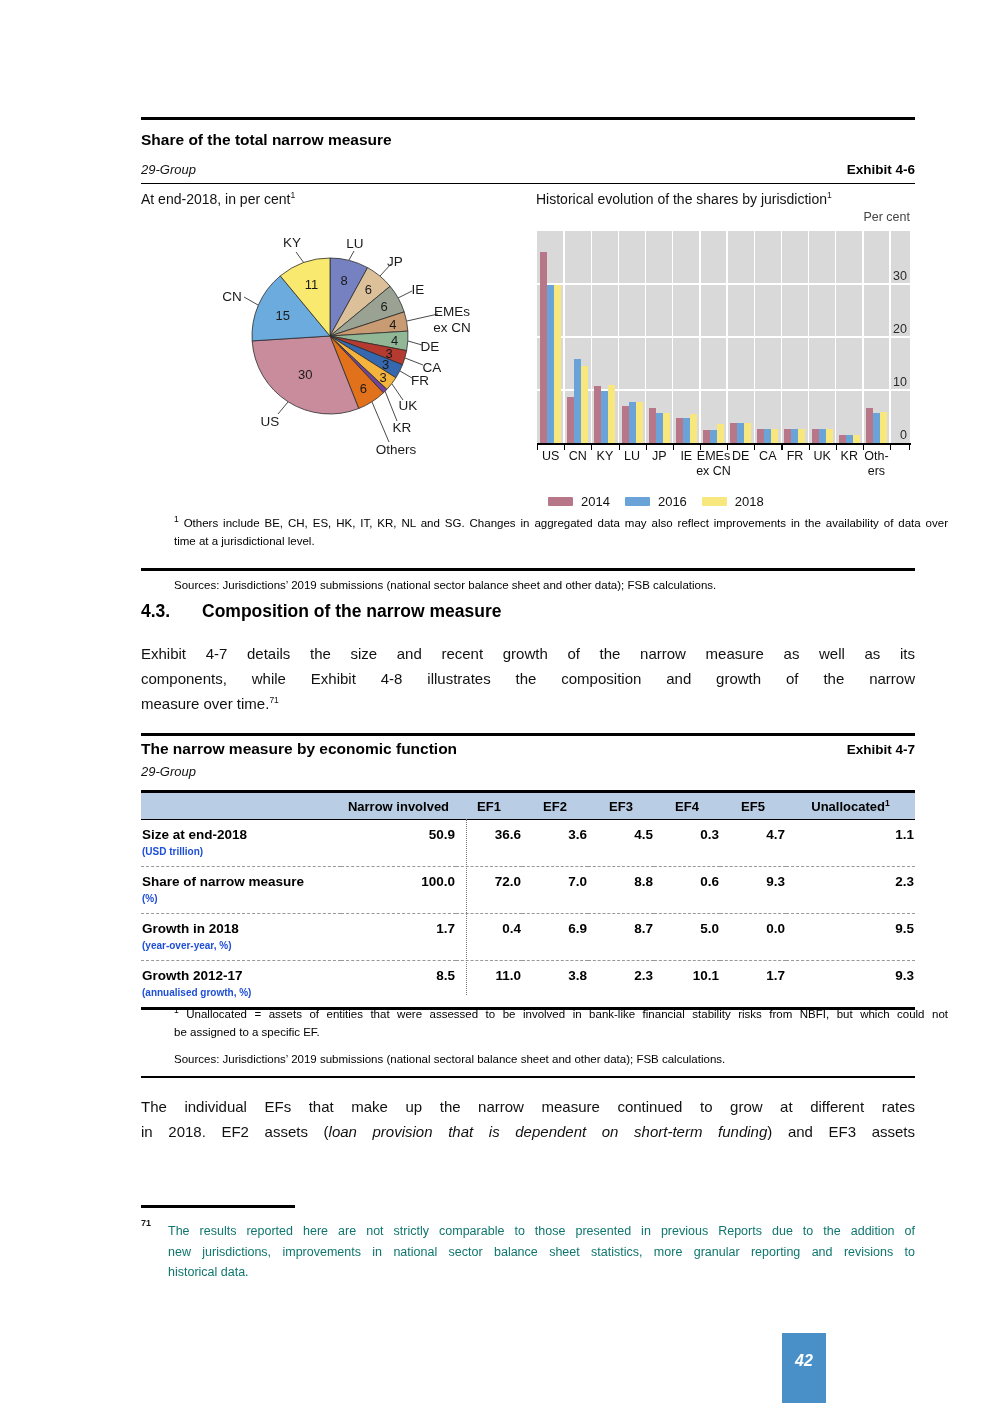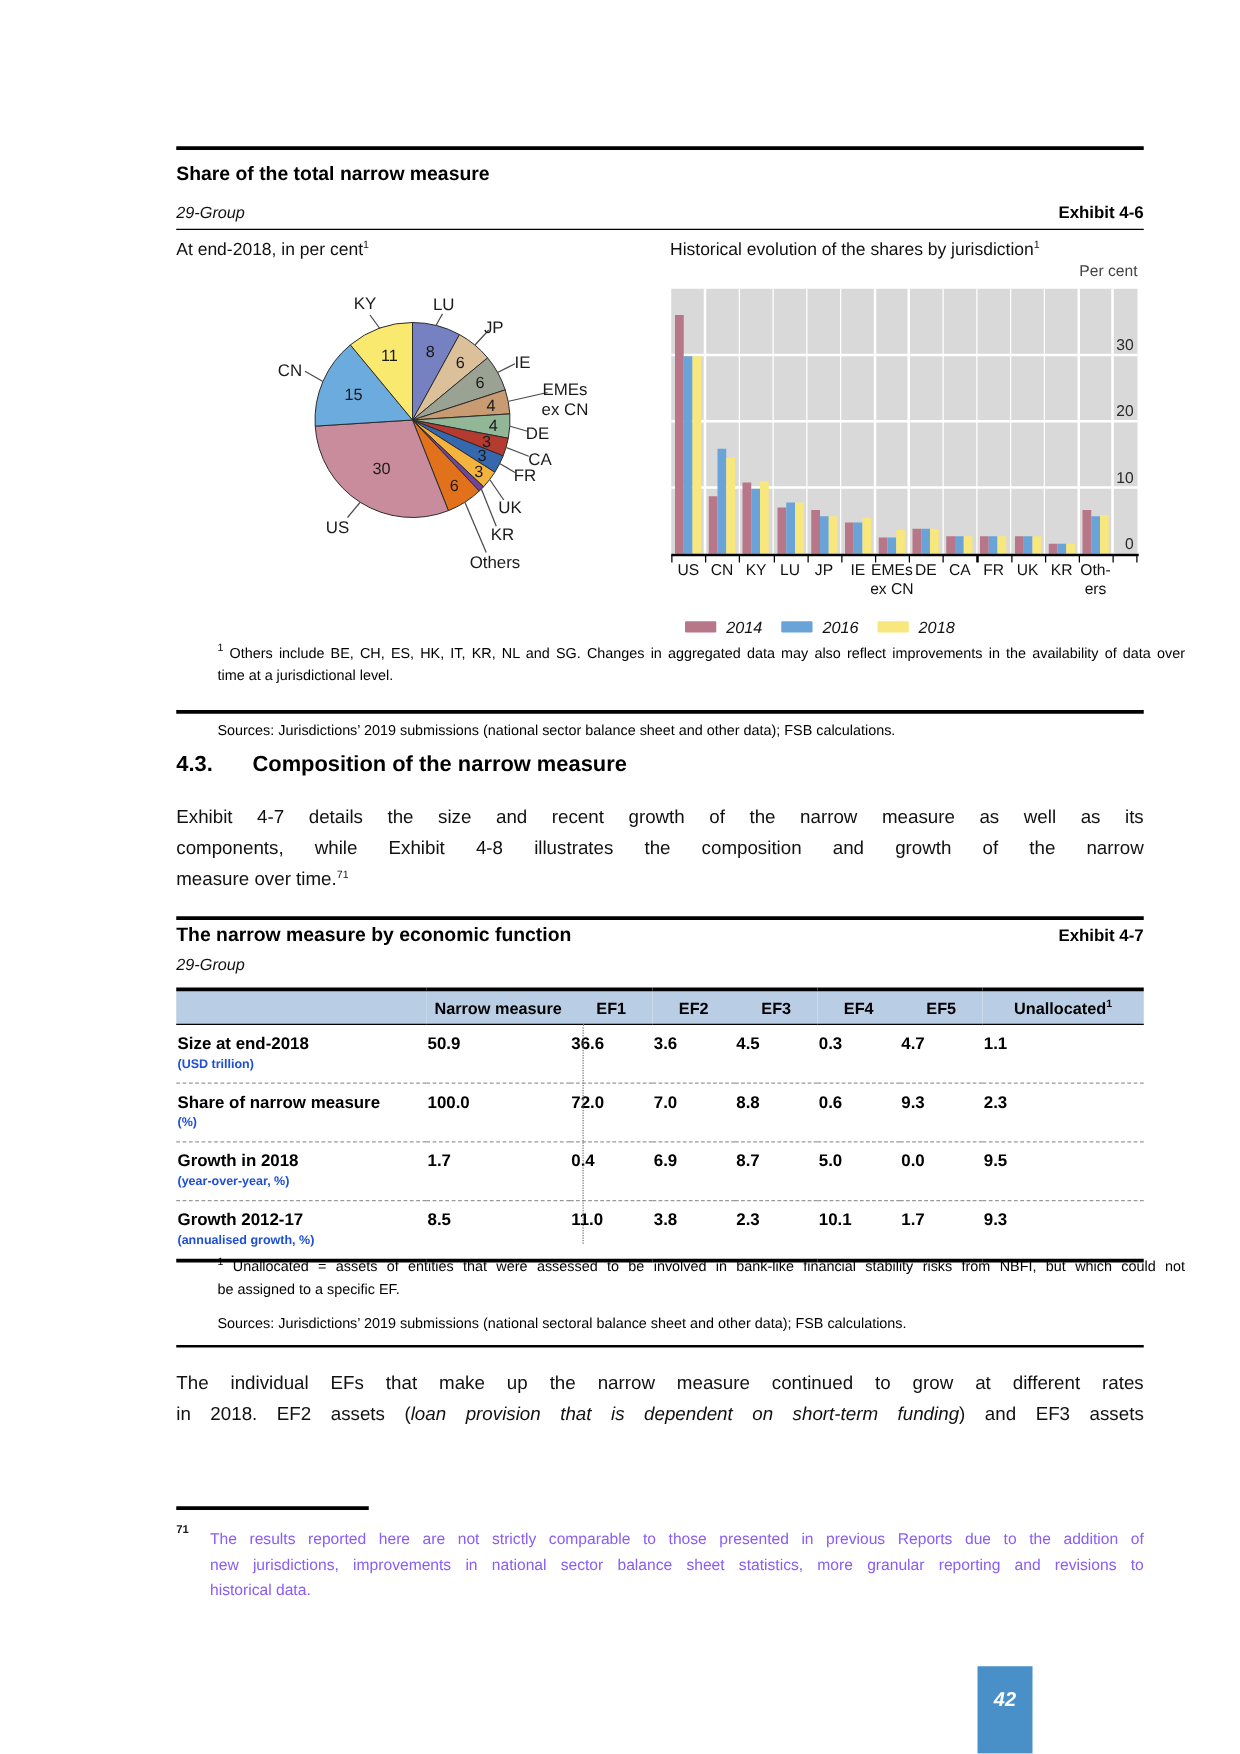--- a/index.html
+++ b/index.html
@@ -29,21 +29,21 @@
   #bar-plot{position:absolute;left:537px;top:231px;width:373px;height:212px;background:#d9d9d9;}
   #bar-plot .hgrid{position:absolute;left:0;width:100%;height:1.4px;background:#fff;}
   #bar-plot .vgrid{position:absolute;top:0;height:100%;width:1.4px;background:#fff;}
   #bar-plot .bar{position:absolute;}
   #bar-plot .ylab{position:absolute;right:3px;width:30px;height:14px;font-size:12.5px;color:#2a2a2a;text-align:right;}
   #bar-xaxis{left:537px;top:443px;width:374px;height:1.5px;}
   #bar-ticks{position:absolute;left:537px;top:444px;width:374px;height:7px;}
   #bar-ticks .tick{position:absolute;top:0;width:1.2px;height:5.5px;background:#000;}
   #bar-xlabels{position:absolute;left:537px;top:449px;width:374px;height:32px;}
   #bar-xlabels .cat{position:absolute;width:46px;text-align:center;font-size:12.5px;line-height:15px;color:#111;white-space:pre-line;}
-  #legend{position:absolute;left:548px;top:494px;display:flex;gap:15px;align-items:center;font-style:italic;}
+  #legend{position:absolute;left:548px;top:494px;display:flex;gap:15px;align-items:center;}
   #legend .li{display:flex;align-items:center;gap:8px;}
   #legend .sw{width:25px;height:9px;border-radius:1px;}
   #legend .lt{font-size:13px;color:#111;}
 
   
   .fn-small{position:absolute;left:141px;width:774px;font-size:11.5px;line-height:18px;color:#000;margin-left:33px;}
   #fn46{top:514px;}
   #src46{top:576px;}
   #rule-ex46-bottom{left:141px;top:568px;width:774px;height:3px;}
 
@@ -57,35 +57,35 @@
   
   #rule-ex47-top{left:141px;top:733px;width:774px;height:2.5px;}
   #ex47-titlerow{position:absolute;left:141px;top:740px;width:774px;display:flex;justify-content:space-between;align-items:baseline;}
   #ex47-title{font-size:15.5px;font-weight:600;color:#000;}
   #ex47-group{position:absolute;left:141px;top:764px;}
   #nm-table-wrap{position:absolute;left:141px;top:790px;width:774px;}
   #nm-table-wrap table{border-collapse:collapse;width:774px;table-layout:fixed;}
   #nm-table-wrap th{background:#b9cde4;font-size:13px;font-weight:700;height:26px;text-align:center;
        padding:0;border-top:3px solid #000;border-bottom:1.5px solid #000;color:#000;}
   #nm-table-wrap th:first-child{text-align:left;}
-  #nm-table-wrap td{vertical-align:top;padding-top:7px;height:38px;text-align:left;font-size:13.5px;font-weight:700;color:#000;}
+  #nm-table-wrap td{vertical-align:top;padding-top:7px;height:38px;text-align:right;font-size:13.5px;font-weight:700;color:#000;}
   #nm-table-wrap tbody tr+tr td{border-top:1px dashed #999;}
   #nm-table-wrap tbody tr:last-child td{border-bottom:3px solid #000;}
   #nm-table-wrap td.lbl{text-align:left;}
   #nm-table-wrap .sublbl{font-weight:700;font-size:10px;margin-top:4px;color:#1d4ed8;}
   #tbl-vline{position:absolute;left:466px;top:819px;height:176px;width:0;border-left:1px dotted #777;}
   #fn47{top:1005px;}
   #src47{top:1050px;}
   #rule-ex47-bottom{left:141px;top:1076px;width:774px;height:1.5px;}
 
   
   #fn-rule{left:141px;top:1205px;width:154px;height:3px;}
   #fn71{position:absolute;left:141px;top:1221px;width:774px;display:flex;}
   #fn71-marker{font-size:9px;font-weight:700;width:27px;flex:0 0 27px;margin-top:2px;vertical-align:baseline;}
-  #fn71-text{flex:1;font-size:12.5px;line-height:20.5px;color:#8b5cf6;}
+  #fn71-text{flex:1;font-size:12.5px;line-height:20.5px;color:#0f766e;}
 
   
   #pagebox{position:absolute;left:782px;top:1333px;width:44px;height:70px;background:#4a90c8;}
   #pagenum{color:#fff;font-weight:700;font-style:italic;font-size:16px;text-align:center;margin-top:19px;}
 </style>
 </head>
 <body>
 
 <div class="page">
 
@@ -299,21 +299,21 @@
           <col width="66">
           <col width="66">
           <col width="66">
           <col width="66">
           <col width="66">
           <col width="129">
         </colgroup>
         <thead>
           <tr>
             <th><span></span></th>
-            <th><span>Narrow measure</span></th>
+            <th><span>Narrow involved</span></th>
             <th><span>EF1</span></th>
             <th><span>EF2</span></th>
             <th><span>EF3</span></th>
             <th><span>EF4</span></th>
             <th><span>EF5</span></th>
             <th><span>Unallocated</span><sup>1</sup></th>
           </tr>
         </thead>
         <tbody>
           <tr>

